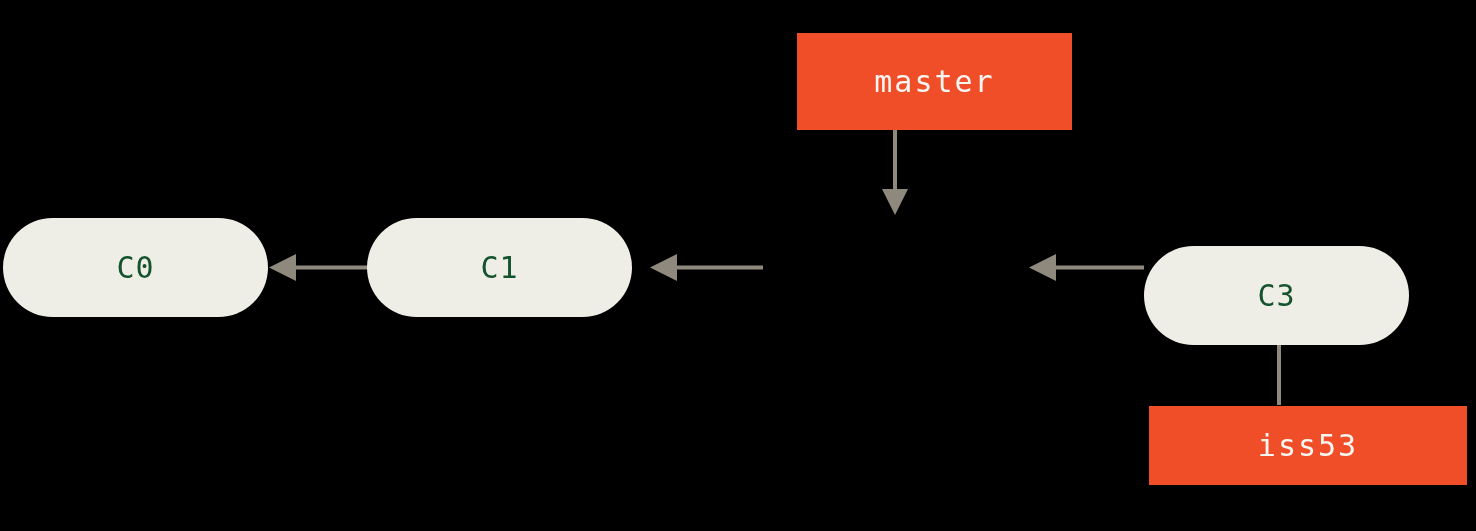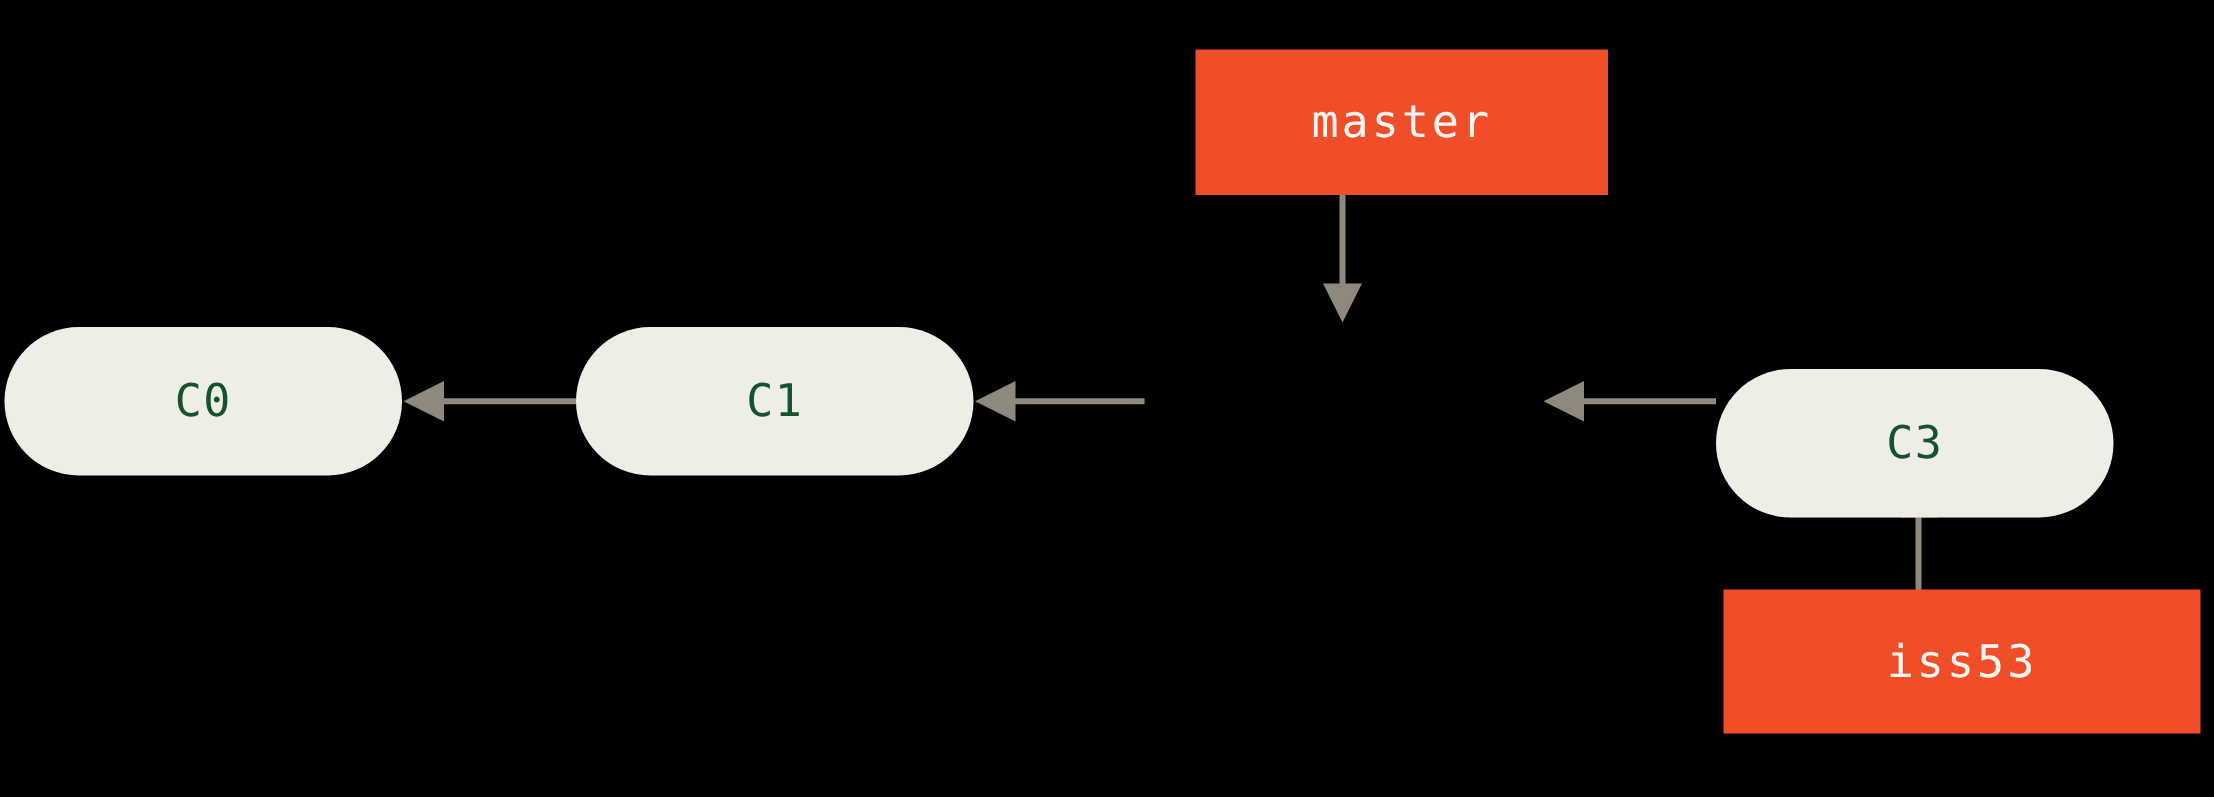--- a/index.html
+++ b/index.html
@@ -39,44 +39,44 @@
     background: #EFEEE6;
     border-radius: 50px;
     display: flex;
     align-items: center;
     justify-content: center;
     font-size: 30px;
     color: #14532d;
     letter-spacing: 1px;
   }
   .node-c0 { left: 3px; }
-  .node-c1 { left: 384px; }
+  .node-c1 { left: 367px; }
   .node-c2 { left: 763px; }
   .node-c3 { left: 1144px; margin-top: 28px; }
   .branch-label {
     position: absolute;
     background: #F04E28;
     display: flex;
     align-items: center;
     justify-content: center;
     font-size: 30px;
     color: #F7F6F2;
     letter-spacing: 2px;
   }
   .branch-master {
     left: 797px;
     top: 33px;
     width: 275px;
     height: 97px;
   }
   .branch-iss53 {
     left: 1149px;
-    top: 393px;
+    top: 406px;
     width: 318px;
-    height: 96px;
+    height: 79px;
   }
 </style>
 </head>
 <body>
 
 <div class="canvas">
 
   <svg class="edges-layer" viewBox="0 0 1476 531" xmlns="http://www.w3.org/2000/svg">
 
     <g>

